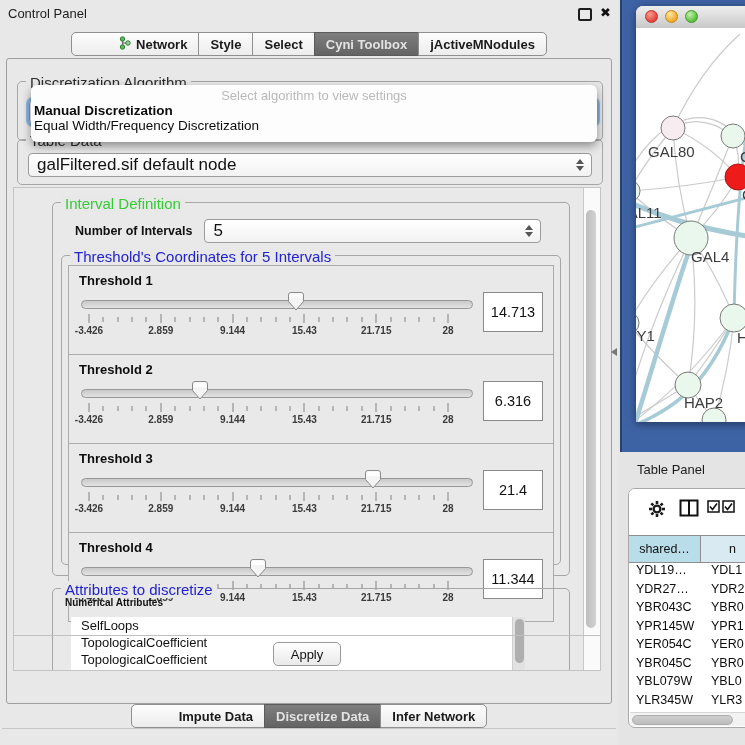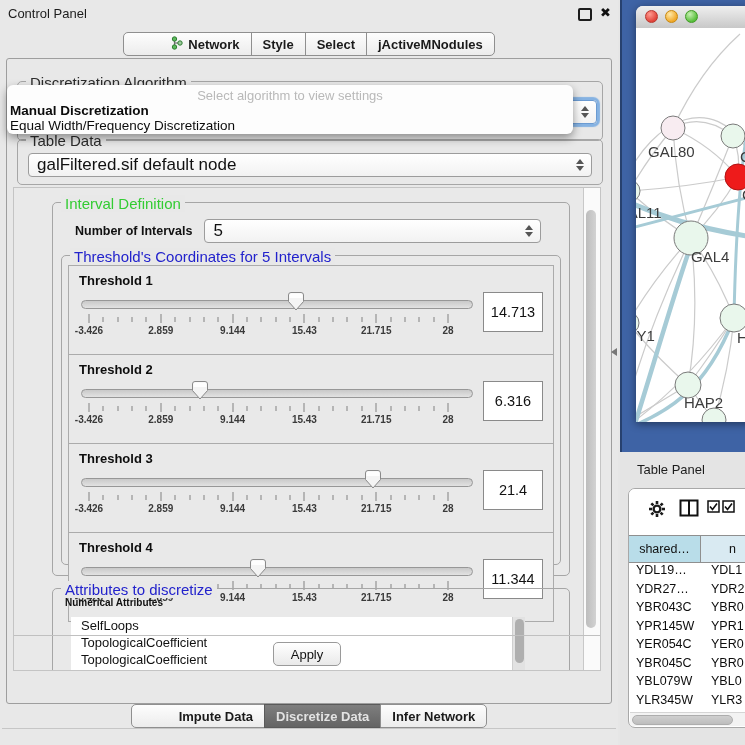--- a/index.html
+++ b/index.html
@@ -36,21 +36,21 @@
 
   .algo-group{left:10px;top:22px;width:584px;height:58px;}
   .combo{background:linear-gradient(#FFFFFF,#F2F2F2);border:1px solid #9C9C9C;border-radius:4px;
     font-size:17px;color:#111;line-height:21px;padding-left:8px;position:relative;}
   .stepper{position:absolute;right:7px;top:50%;transform:translateY(-50%);display:flex;flex-direction:column;gap:2px;}
   .stepper i{display:block;width:0;height:0;border-left:4px solid transparent;border-right:4px solid transparent;}
   .stepper .up{border-bottom:5px solid #555;}
   .stepper .dn{border-top:5px solid #555;}
   .algo-combo{position:absolute;left:22px;top:41px;width:558px;height:22px;
     border:1px solid #6B9BD2;box-shadow:0 0 1px 3px #85B2E2;}
-  .popup{position:absolute;left:0;top:26px;width:566px;height:49px;background:#FDFDFD;
+  .popup{position:absolute;left:24px;top:26px;width:566px;height:57px;background:#FDFDFD;
     border-radius:6px;box-shadow:0 4px 10px rgba(0,0,0,0.40);z-index:5;overflow:hidden;}
   .popup-hint{margin-top:3px;text-align:center;font-size:13px;color:#B9B9B9;}
   .popup-item{font-size:13.5px;color:#0c0c0c;padding-left:3px;line-height:15px;}
   .popup-item.bold{font-weight:bold;}
 
   .tabledata-group{left:10px;top:80px;width:584px;height:44px;}
   .tabledata-combo{position:absolute;left:10px;top:13px;right:10px;height:22px;}
 
   .scrollwrap{position:absolute;left:6px;top:128px;width:586px;height:482px;
     border:1px solid #C4C4C4;background:#E9E9E9;overflow:hidden;}
@@ -150,20 +150,23 @@
           <circle cx="9" cy="7" r="2.2" fill="#9CCB9C" stroke="#2F7D32"></circle>
         </svg>
       </span>
       <span>Network</span>
     </div>
     <div class="tab">
         <span>Style</span>
       </div>
     <div class="tab">
         <span>Select</span>
+      </div>
+    <div class="tab selected">
+        <span>Cyni Toolbox</span>
       </div>
     <div class="tab">
         <span>jActiveMNodules</span>
       </div>
   </div>
 
   <div class="cp-main">
 
     <div class="groupbox algo-group">
       <span class="gtitle">Discretization Algorithm</span>

